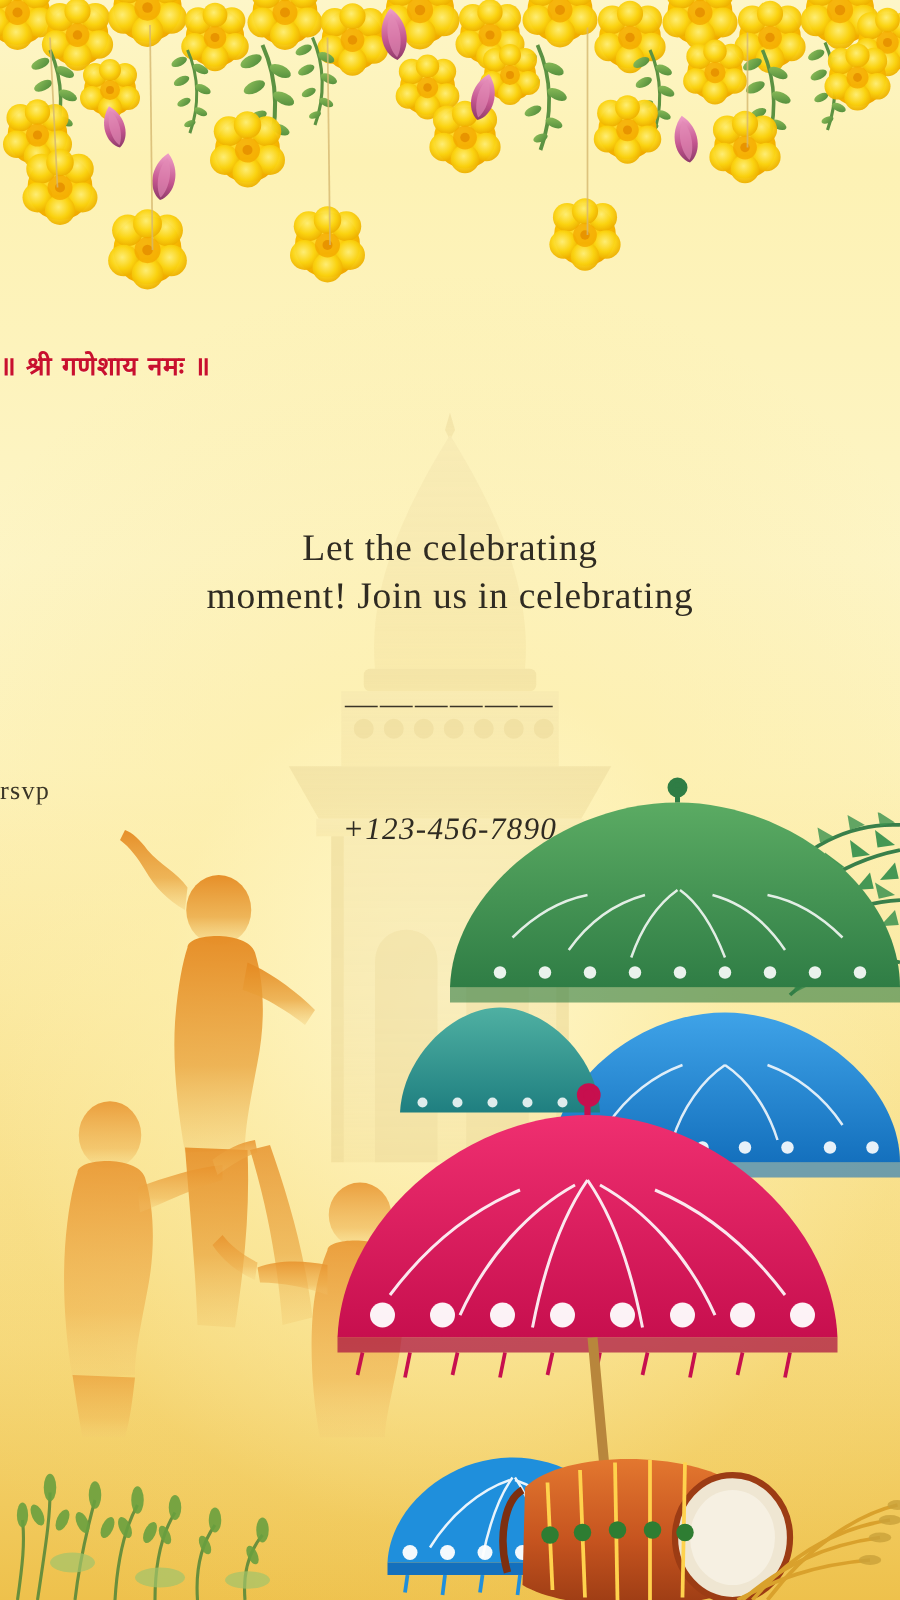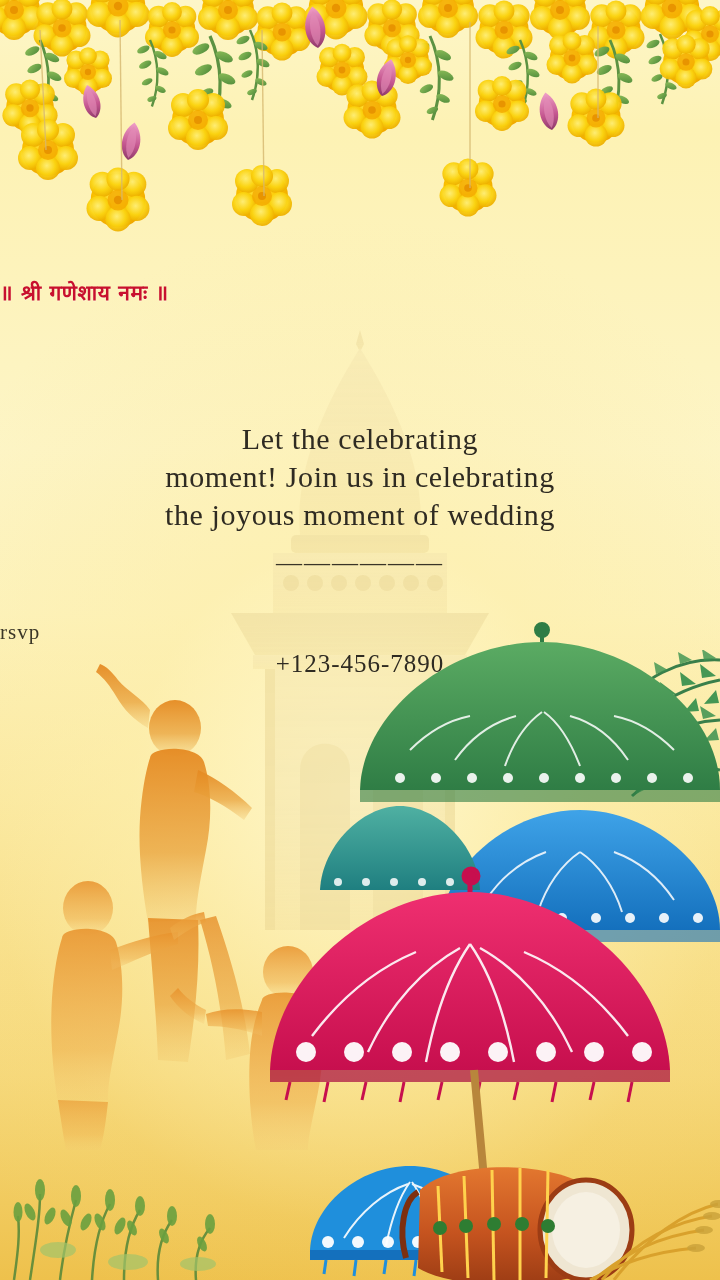--- a/index.html
+++ b/index.html
@@ -97,20 +97,21 @@
   }
   .rsvp-phone {
     position: absolute;
     top: 650px;
     left: 0;
     width: 720px;
     text-align: center;
     color: #2f2b22;
     font-size: 25px;
     letter-spacing: 1px;
+    font-style: italic;
   }
 
   
   .dancers {
     position: absolute;
     left: 0;
     bottom: 130px;
     width: 420px;
     height: 500px;
   }
@@ -322,21 +323,20 @@
       <path d="M470 22 L470 188"></path>
       <path d="M598 26 L598 118"></path>
     </g>
   </svg>
 
   <div class="ganesh-line">॥ श्री गणेशाय नमः ॥</div>
 
   <div class="invite-text">
     <div>Let the celebrating</div>
     <div>moment! Join us in celebrating</div>
-    <div>the joyous moment of wedding</div>
   </div>
 
   <div class="divider">——————</div>
 
   <div class="rsvp-label">rsvp</div>
   <div class="rsvp-phone">+123-456-7890</div>
 
   <svg class="palm" viewBox="0 0 200 200">
     <g stroke="#2f7a45" stroke-width="3" fill="none" opacity="0.95">
       <path d="M200 30 C 150 40, 110 70, 90 110"></path>

